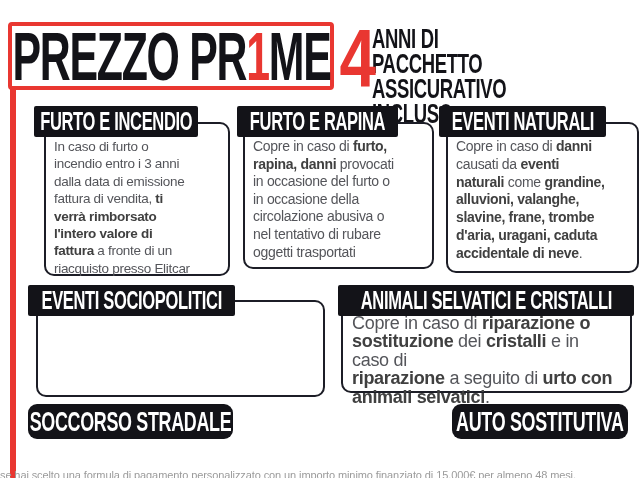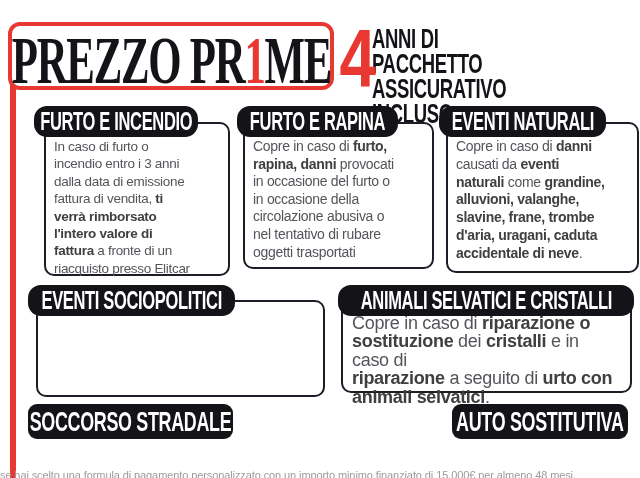--- a/index.html
+++ b/index.html
@@ -7,33 +7,33 @@
   }
   html,body{margin:0;padding:0;}
   body{font-family:"Liberation Sans",sans-serif;background:#fff;}
   .canvas{position:relative;width:640px;height:478px;background:#fff;overflow:hidden;}
 
   
   .red-line{position:absolute;left:10px;top:78px;width:6px;height:400px;background:var(--red);z-index:0;}
 
   
   .title-frame{position:absolute;left:8px;top:22px;width:318px;height:60px;border:4px solid var(--red);
-    border-radius:12px;background:#fff;display:flex;align-items:flex-start;justify-content:center;z-index:2;font-family:Liberation Serif, serif;}
+    border-radius:4px;background:#fff;display:flex;align-items:center;justify-content:center;z-index:2;}
   .title-text{font-weight:800;font-size:68px;letter-spacing:-2px;color:var(--black);white-space:nowrap;
     display:inline-block;transform:scaleX(0.63);transform-origin:center;line-height:1;}
   .title-text .r{color:var(--red);}
   .big4{position:absolute;left:330px;top:22px;width:56px;height:72px;display:flex;align-items:center;justify-content:center;
     color:var(--red);font-weight:800;font-size:82px;line-height:1;z-index:2;}
   .big4 span{display:inline-block;transform:scaleX(0.8);}
   .tagline{position:absolute;left:372px;top:26px;font-weight:800;font-size:28px;line-height:25px;color:var(--black);
     white-space:pre-line;transform:scaleX(0.66);transform-origin:left top;letter-spacing:-0.5px;}
 
   
   .card-box{position:absolute;background:#fff;border:2.5px solid var(--border);border-radius:10px;z-index:1;}
-  .card-pill{position:absolute;background:var(--black);border-radius:13px;display:flex;align-items:center;justify-content:center;z-index:3;}
+  .card-pill{position:absolute;background:var(--black);border-radius:2px;display:flex;align-items:center;justify-content:center;z-index:3;}
   .pill-text{color:#fff;font-weight:800;font-size:25px;line-height:1;white-space:nowrap;display:inline-block;
     transform:scaleX(0.66);transform-origin:center;letter-spacing:-0.5px;}
   .card-body{position:absolute;color:var(--body);font-size:13.5px;line-height:17.4px;letter-spacing:-0.3px;
     white-space:pre-line;z-index:2;}
   .card-body .b{font-weight:bold;color:#404040;}
 
   
   .box1{left:44px;top:122px;width:182px;height:150px;}
   .pill1{left:34px;top:106px;width:164px;height:31px;}
   .body1{left:54px;top:138px;width:168px;}

